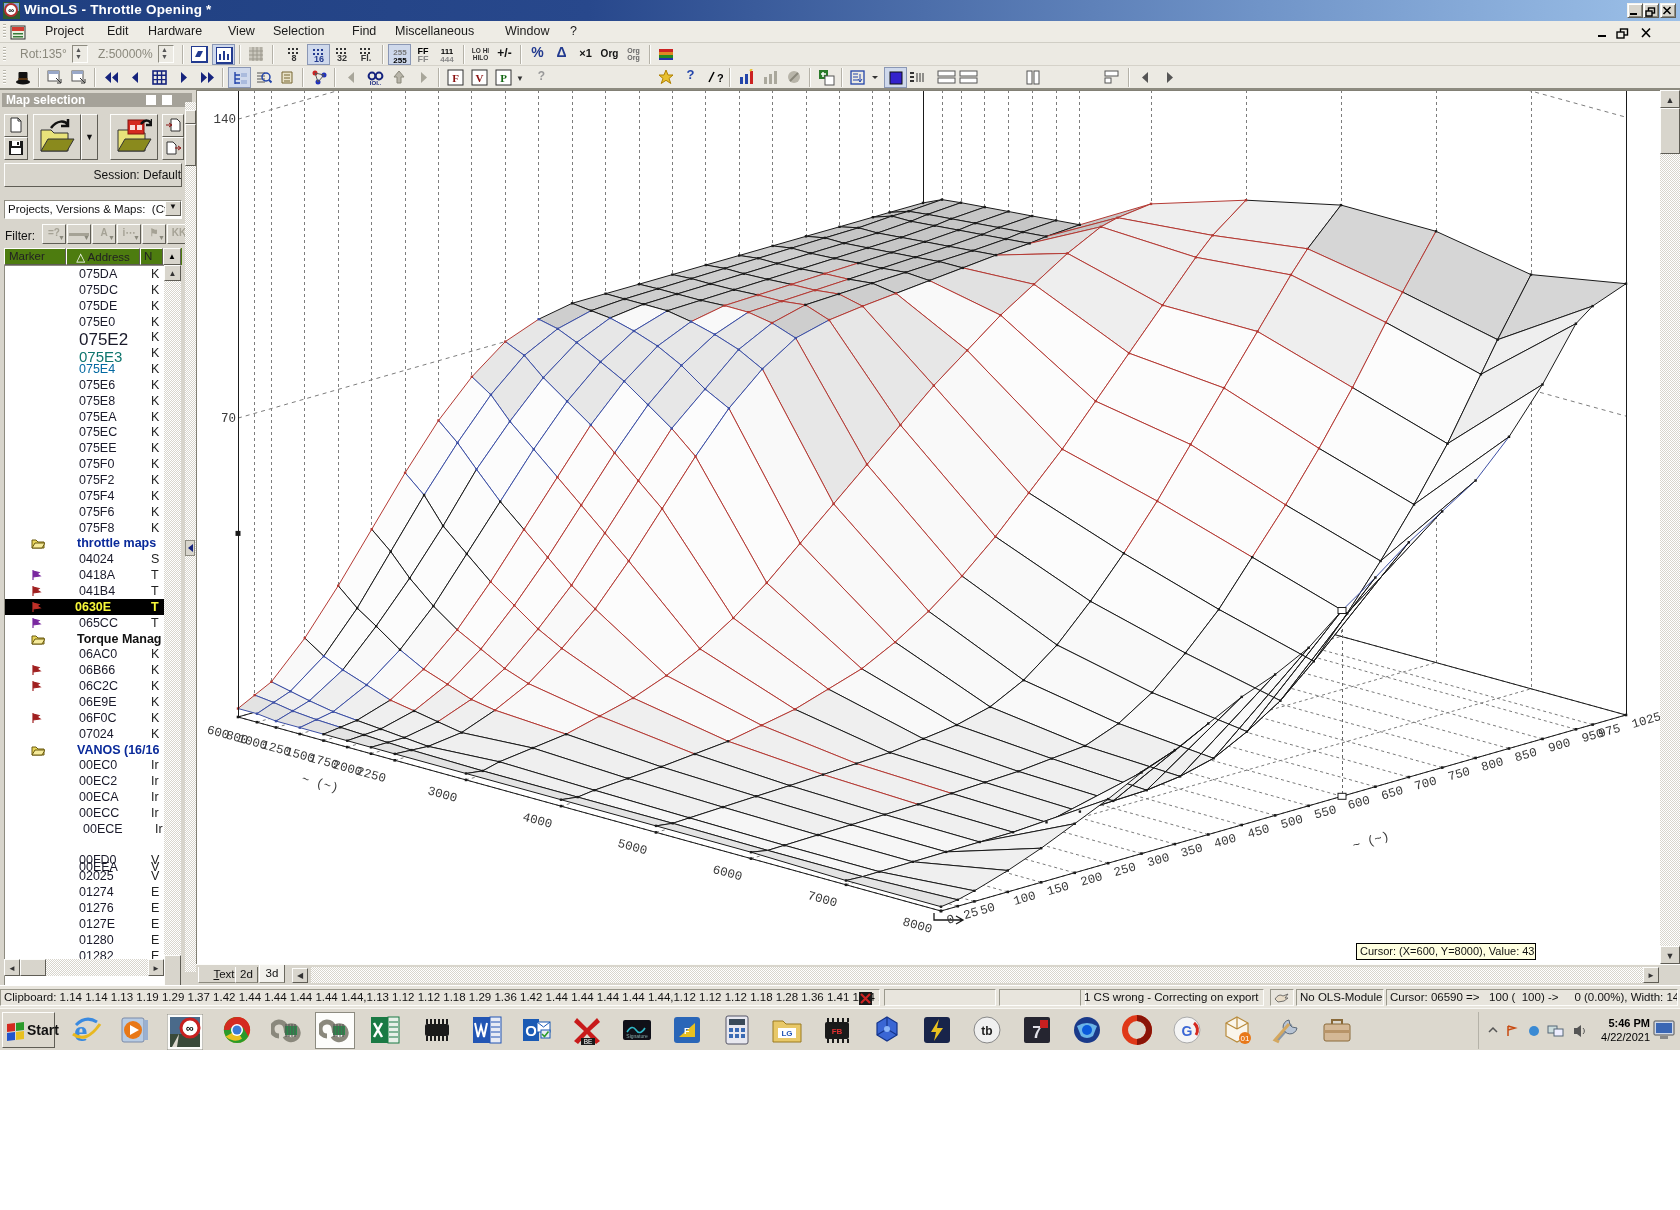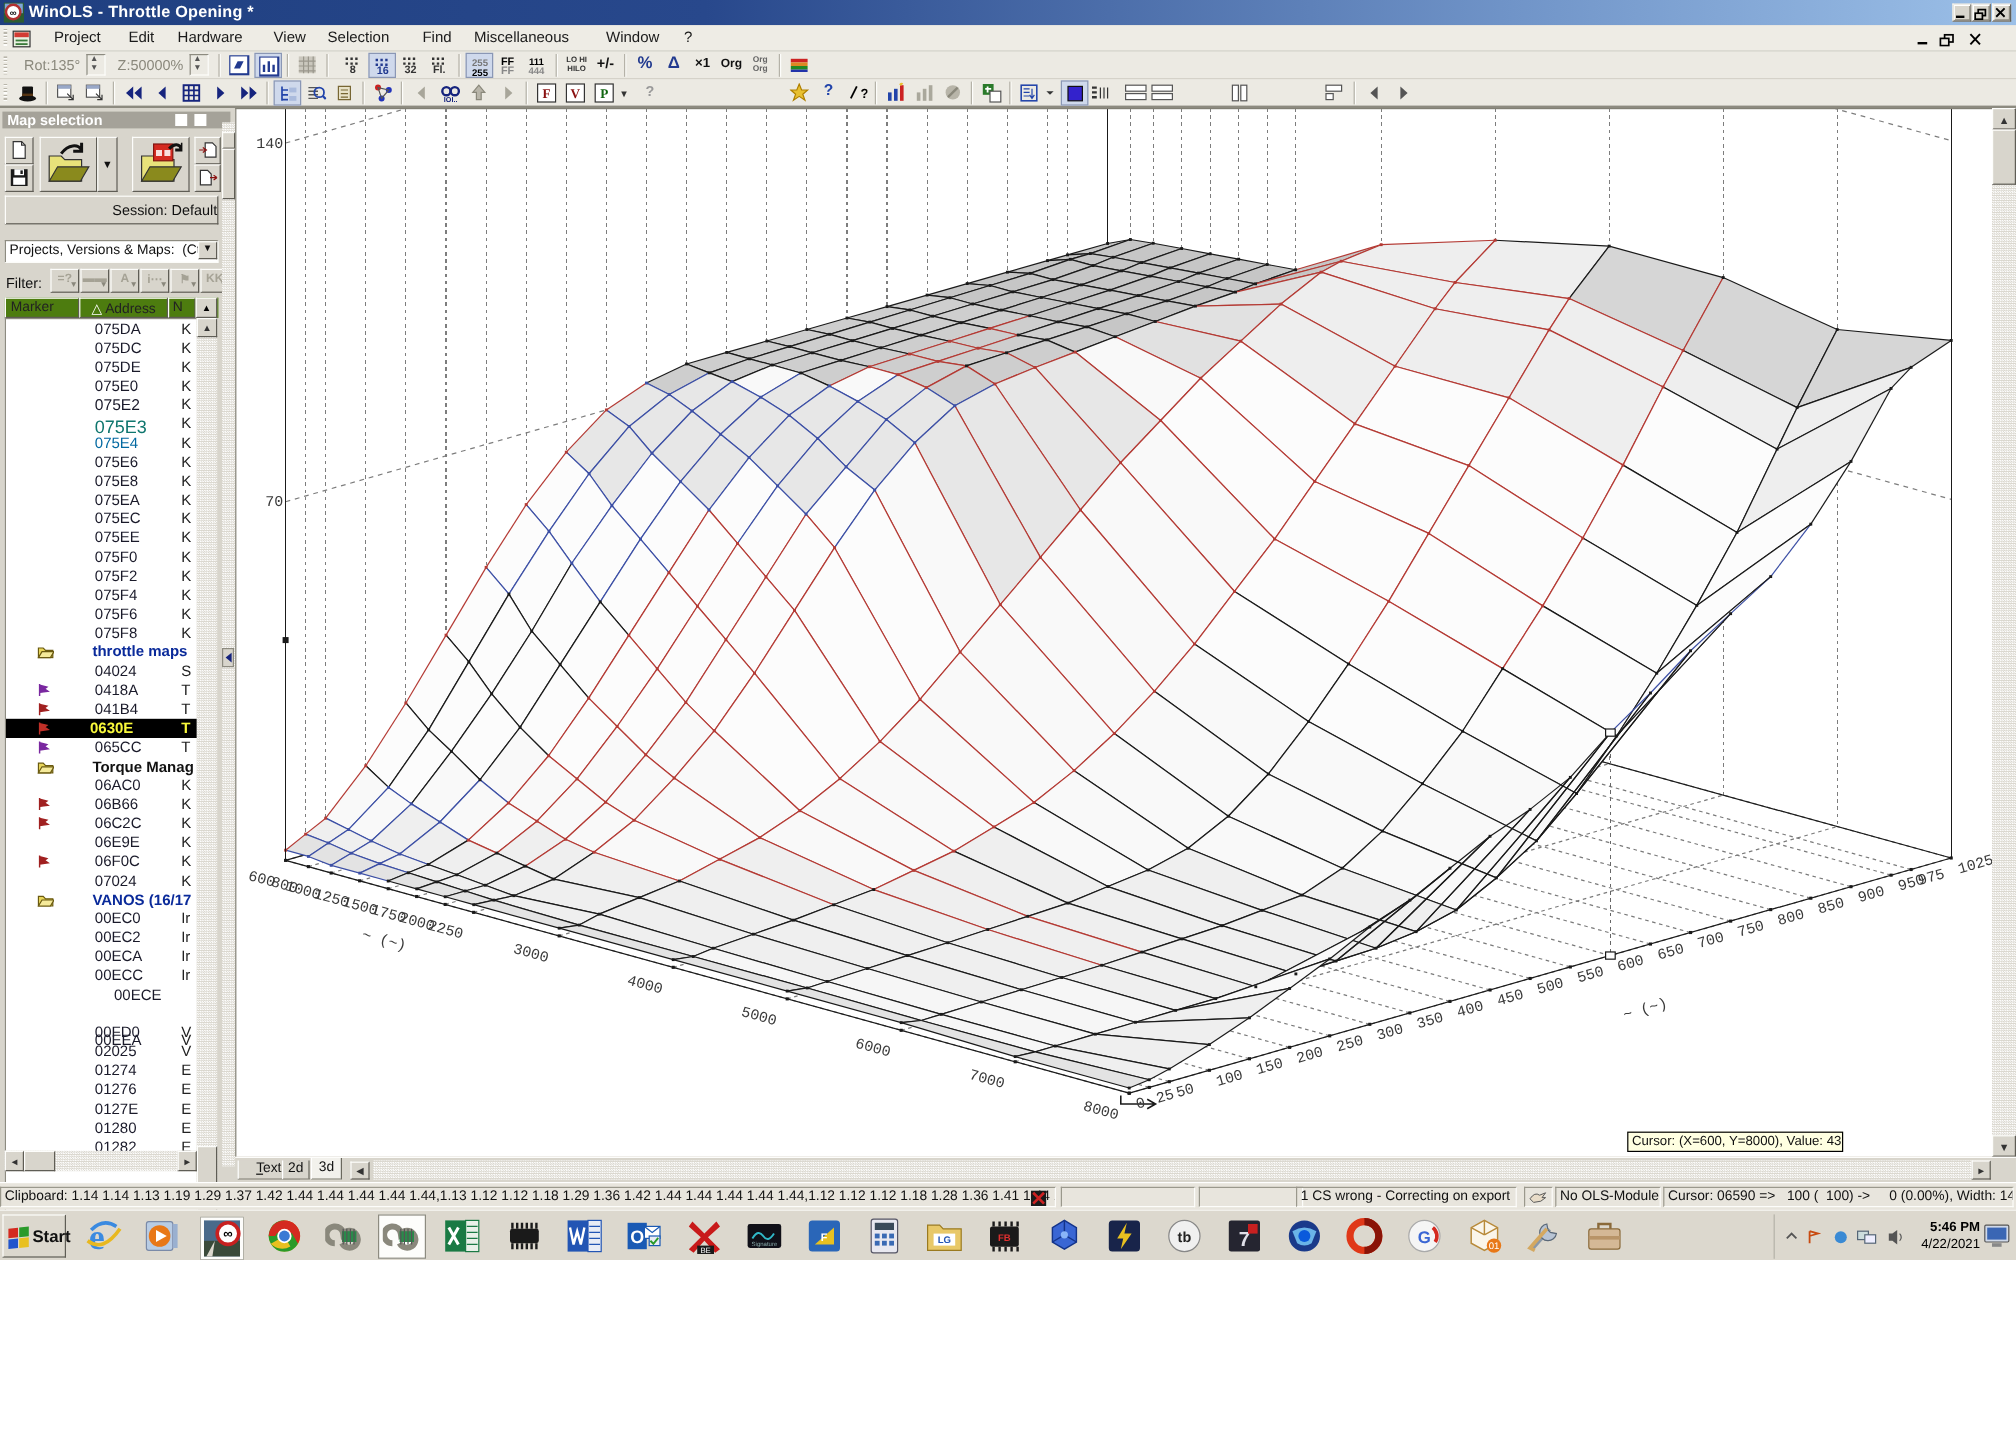--- a/index.html
+++ b/index.html
@@ -449,21 +449,21 @@
         </div>
 <div class="abs" style="left:0;top:32px;width:160px;height:16px">
           <span class="abs" style="left:74px;top:1px;font-size:12.5px;color:#1a1a2a">075DE</span>
           <span class="abs" style="left:146px;top:1px;font-size:12.5px;color:#222">K</span>
         </div>
 <div class="abs" style="left:0;top:48px;width:160px;height:16px">
           <span class="abs" style="left:74px;top:1px;font-size:12.5px;color:#1a1a2a">075E0</span>
           <span class="abs" style="left:146px;top:1px;font-size:12.5px;color:#222">K</span>
         </div>
 <div class="abs" style="left:0;top:63px;width:160px;height:16px">
-          <span class="abs" style="left:74px;top:1px;font-size:13px;color:#1a1a2a">075E2</span>
+          <span class="abs" style="left:74px;top:1px;font-size:17px;color:#1a1a2a">075E2</span>
           <span class="abs" style="left:146px;top:1px;font-size:12.5px;color:#222">K</span>
         </div>
 <div class="abs" style="left:0;top:79px;width:160px;height:16px">
           <span class="abs" style="left:74px;top:3px;font-size:15px;color:#0f766e">075E3</span>
           <span class="abs" style="left:146px;top:1px;font-size:12.5px;color:#222">K</span>
         </div>
 <div class="abs" style="left:0;top:95px;width:160px;height:16px">
           <span class="abs" style="left:74px;top:1px;font-size:12.5px;color:#0369a1">075E4</span>
           <span class="abs" style="left:146px;top:1px;font-size:12.5px;color:#222">K</span>
         </div>
@@ -584,39 +584,39 @@
         </div>
 <div class="abs" style="left:0;top:460px;width:160px;height:16px">
           <span class="abs" style="left:74px;top:1px;font-size:12.5px;color:#1a1a2a">07024</span>
           <span class="abs" style="left:146px;top:1px;font-size:12.5px;color:#222">K</span>
         </div>
 <div class="abs" style="left:0;top:476px;width:160px;height:16px">
           <svg class="abs" style="left:26px;top:2px" width="14" height="12">
             <path d="M1,3 h4 l2,2 h6 v6 h-12 Z" fill="#e8d55a" stroke="#6a5a10"></path>
             <path d="M1,11 l3,-5 h10 l-3,5 Z" fill="#f5ea9a" stroke="#6a5a10"></path>
           </svg>
-          <span class="abs" style="left:72px;top:1px;font-size:12.5px;font-weight:bold;color:#0a2a9a">VANOS (16/17</span>
+          <span class="abs" style="left:72px;top:1px;font-size:12.5px;font-weight:bold;color:#0a2a9a">VANOS (16/16</span>
         </div>
 <div class="abs" style="left:0;top:491px;width:160px;height:16px">
           <span class="abs" style="left:74px;top:1px;font-size:12.5px;color:#1a1a2a">00EC0</span>
           <span class="abs" style="left:146px;top:1px;font-size:12.5px;color:#222">Ir</span>
         </div>
 <div class="abs" style="left:0;top:507px;width:160px;height:16px">
           <span class="abs" style="left:74px;top:1px;font-size:12.5px;color:#1a1a2a">00EC2</span>
           <span class="abs" style="left:146px;top:1px;font-size:12.5px;color:#222">Ir</span>
         </div>
 <div class="abs" style="left:0;top:523px;width:160px;height:16px">
           <span class="abs" style="left:74px;top:1px;font-size:12.5px;color:#1a1a2a">00ECA</span>
           <span class="abs" style="left:146px;top:1px;font-size:12.5px;color:#222">Ir</span>
         </div>
 <div class="abs" style="left:0;top:539px;width:160px;height:16px">
           <span class="abs" style="left:74px;top:1px;font-size:12.5px;color:#1a1a2a">00ECC</span>
           <span class="abs" style="left:146px;top:1px;font-size:12.5px;color:#222">Ir</span>
         </div>
-<div class="abs" style="left:16px;top:555px;width:160px;height:16px">
+<div class="abs" style="left:4px;top:555px;width:160px;height:16px">
           <span class="abs" style="left:74px;top:1px;font-size:12.5px;color:#1a1a2a">00ECE</span>
           <span class="abs" style="left:146px;top:1px;font-size:12.5px;color:#222">Ir</span>
         </div>
 <div class="abs" style="left:0;top:593px;width:160px;height:16px">
           <span class="abs" style="left:74px;top:1px;font-size:12.5px;color:#1a1a2a">00EEA</span>
           <span class="abs" style="left:146px;top:1px;font-size:12.5px;color:#222">V</span>
         </div>
 <div class="abs" style="left:0;top:586px;width:160px;height:16px">
           <span class="abs" style="left:74px;top:1px;font-size:12.5px;color:#1a1a2a">00FD0</span>
           <span class="abs" style="left:146px;top:1px;font-size:12.5px;color:#222">V</span>

